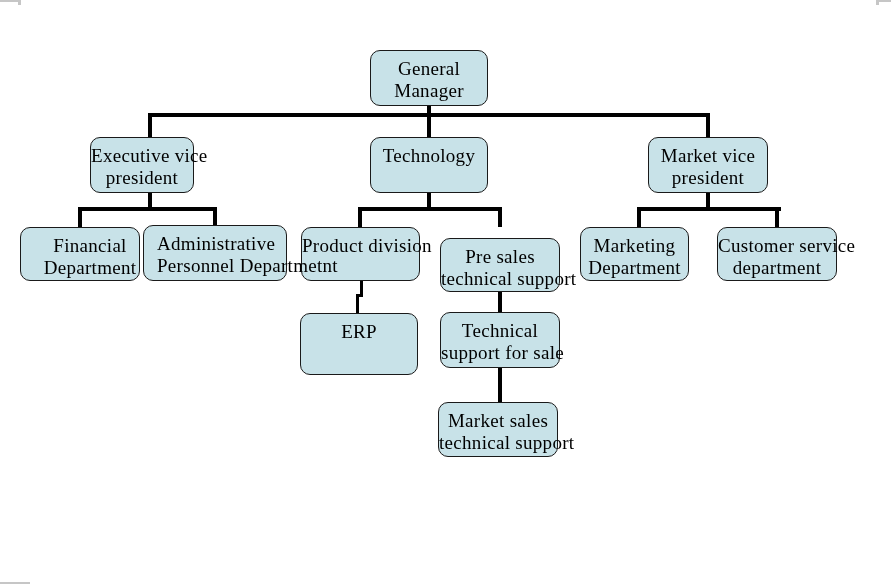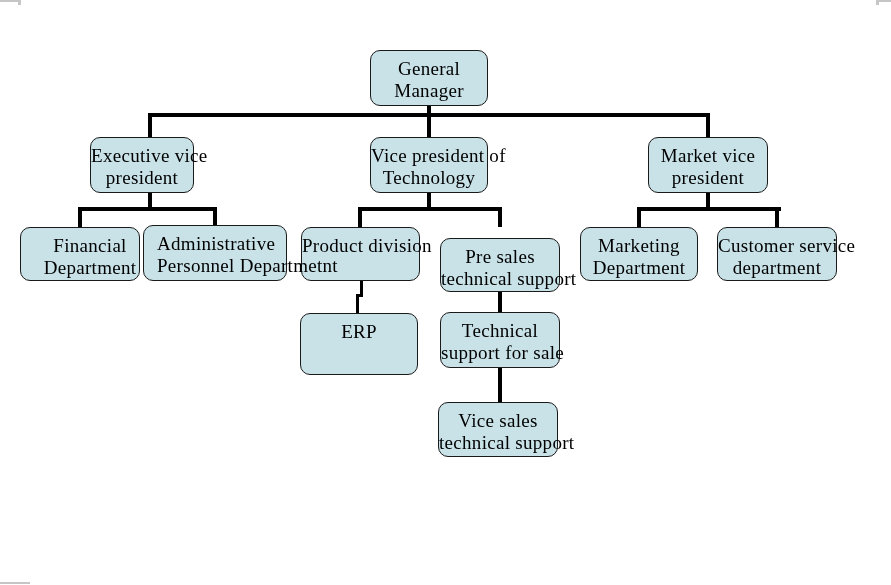--- a/index.html
+++ b/index.html
@@ -71,21 +71,20 @@
     <span class="node-line">General</span>
     <span class="node-line">Manager</span>
   </div>
 
   <div class="node" style="left:90px; top:137px; width:104px; height:56px;">
     <span class="node-line">Executive vice</span>
     <span class="node-line">president</span>
   </div>
 
   <div class="node" style="left:370px; top:137px; width:118px; height:56px;">
-    <span class="node-line">Vice president of</span>
     <span class="node-line">Technology</span>
   </div>
 
   <div class="node" style="left:648px; top:137px; width:120px; height:56px;">
     <span class="node-line">Market vice</span>
     <span class="node-line">president</span>
   </div>
 
   <div class="node" style="left:20px; top:227px; width:120px; height:54px;padding-left:20px;">
     <span class="node-line">Financial</span>
@@ -99,37 +98,37 @@
   <div class="node align-left" style="left:143px; top:225px; width:144px; height:56px;">
     <span class="node-line">Administrative</span>
     <span class="node-line">Personnel Departmetnt</span>
   </div>
 
   <div class="node" style="left:440px; top:238px; width:120px; height:54px;">
     <span class="node-line">Pre sales</span>
     <span class="node-line">technical support</span>
   </div>
 
-  <div class="node" style="left:580px; top:227px; width:118px; height:54px;">
+  <div class="node" style="left:580px; top:227px; width:109px; height:54px;">
     <span class="node-line">Marketing</span>
     <span class="node-line">Department</span>
   </div>
 
   <div class="node" style="left:717px; top:227px; width:120px; height:54px;">
     <span class="node-line">Customer service</span>
     <span class="node-line">department</span>
   </div>
 
   <div class="node" style="left:300px; top:313px; width:118px; height:62px;">
     <span class="node-line">ERP</span>
   </div>
 
   <div class="node" style="left:440px; top:312px; width:120px; height:56px;">
     <span class="node-line">Technical</span>
     <span class="node-line">support for sale</span>
   </div>
 
   <div class="node" style="left:438px; top:402px; width:120px; height:55px;">
-    <span class="node-line">Vice sales</span>
+    <span class="node-line">Market sales</span>
     <span class="node-line">technical support</span>
   </div>
 
 </div>
 
 </body></html>

